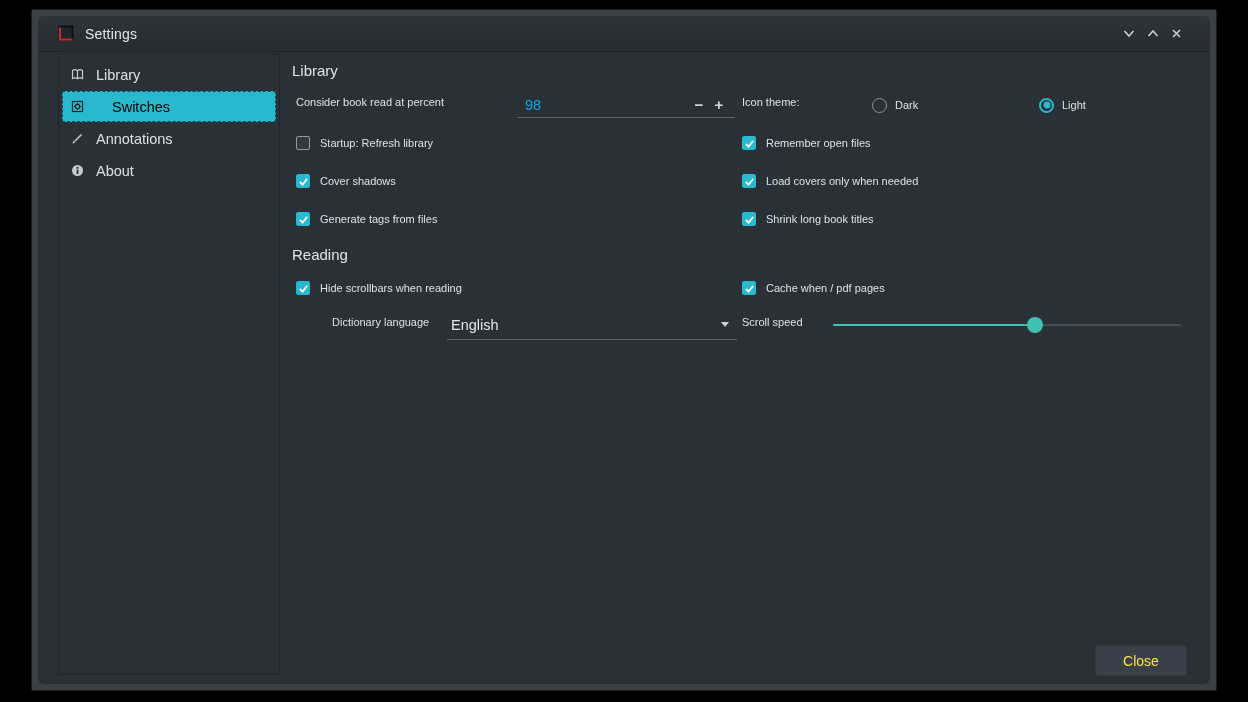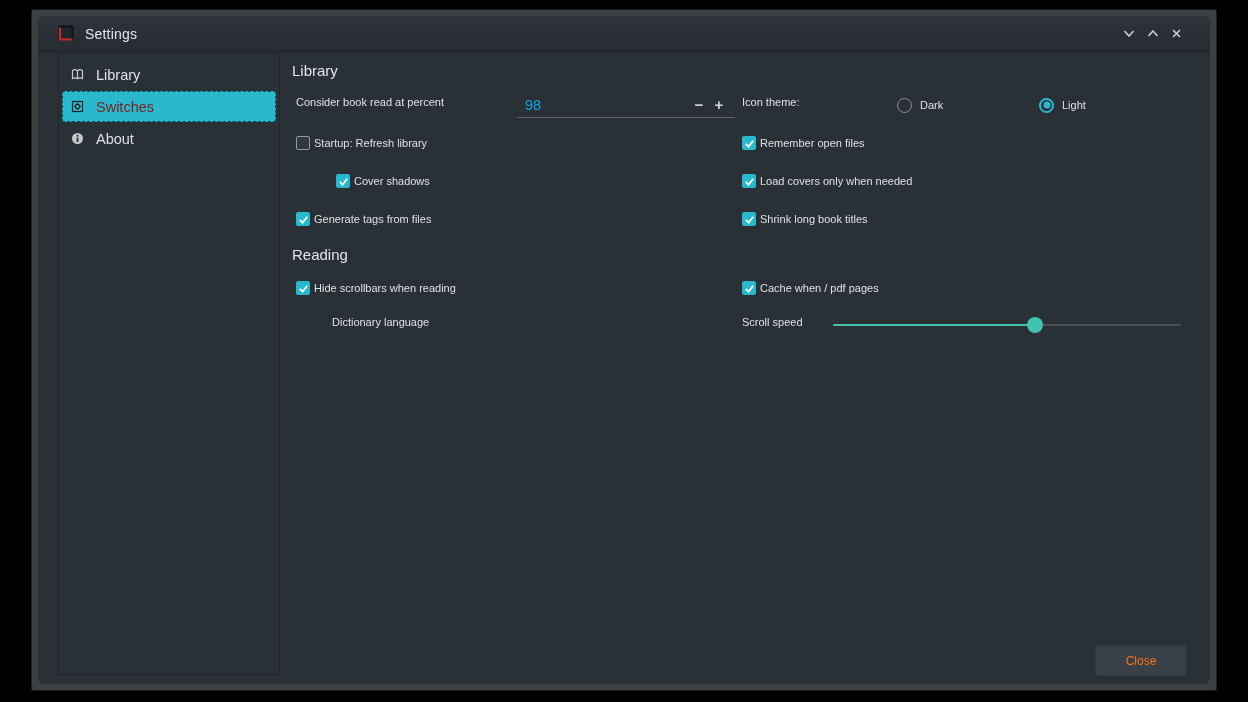--- a/index.html
+++ b/index.html
@@ -44,22 +44,23 @@
   .sidebar-item {
     height:31px; margin:1px 0; display:flex; align-items:center;
     padding:0 8px; color:var(--text); font-size:14.5px; cursor:default;
     border:1px solid transparent;
   }
   .sidebar-item .si-icon { width:13px; height:13px; margin-right:12px; flex:0 0 13px; }
   .sidebar-item .si-icon svg { display:block; }
   .sidebar-item svg .stroke { stroke:#c5cacd; }
   .sidebar-item svg .fill   { fill:#c5cacd; }
   .sidebar-item.checked {
-    background:var(--accent); color:#7f1d1d;
+    background:var(--accent); color:#000000;
     border:1px dashed rgba(10,40,48,.75);
+    gap:16px;
   }
   .sidebar-item.checked svg .stroke { stroke:#1b2226; }
 
   
   .main { position:absolute; left:242px; top:0; right:0; bottom:0; color:var(--text); }
   .abs { position:absolute; }
   .hdr { font-size:15px; color:#dfe4e7; }
   .lbl { font-size:11px; color:var(--text); }
 
   
@@ -76,21 +77,21 @@
   .radio-group { display:flex; align-items:center; gap:8px; height:18px; }
   .radio-circle { width:15px; height:15px; border-radius:50%;
                   border:1px solid #8a9094; position:relative; background:transparent; }
   .radio-group.checked .radio-circle { border:2px solid var(--accent); }
   .radio-group.checked .radio-circle::after {
     content:""; position:absolute; left:50%; top:50%; width:7px; height:7px;
     transform:translate(-50%,-50%); border-radius:50%; background:var(--accent);
   }
 
   
-  .check-row { display:flex; align-items:center; gap:4px; height:18px; }
+  .check-row { display:flex; align-items:center; gap:10px; height:18px; }
   .checkbox { width:14px; height:14px; border-radius:2px;
               border:1px solid #949a9e; background:rgba(255,255,255,.04);
               display:flex; align-items:center; justify-content:center; }
   .checkbox svg { display:none; }
   .check-row.checked .checkbox { background:var(--accent); border-color:var(--accent); }
   .check-row.checked .checkbox svg { display:block; }
 
   
   .combobox {
     left:167px; top:258px; width:290px; height:30px;
@@ -108,21 +109,21 @@
   .slider-fill  { position:absolute; left:0; top:8px; height:2px;
                   width:var(--pct,50%); background:var(--slider); border-radius:1px; }
   .slider-handle { position:absolute; top:1px; width:16px; height:16px;
                    left:calc(var(--pct,50%) - 8px); border-radius:50%;
                    background:var(--slider); }
 
   
   .close-btn {
     left:815px; top:593px; width:92px; height:31px;
     background:#394047; border:1px solid #313840; border-radius:3px;
-    color:#f97316; font-size:12px; display:flex; align-items:center;
+    color:#fde047; font-size:14px; display:flex; align-items:center;
     justify-content:center; cursor:default;
   }
 </style>
 </head>
 <body>
 
 <div class="window">
   <div class="window-inner">
 
     <div class="titlebar">
@@ -167,20 +168,29 @@
           <span class="si-icon">
             <svg width="13" height="13" viewBox="0 0 13 13">
               <rect class="stroke" x="1.5" y="1.5" width="10" height="10" fill="none" stroke-width="1.2"></rect>
               <circle class="stroke" cx="6.5" cy="6.5" r="2.2" fill="none" stroke-width="1.2"></circle>
               <path class="stroke" d="M6.5,3 V4 M6.5,9 V10 M3,6.5 H4 M9,6.5 H10" stroke-width="1.2"></path>
             </svg>
           </span>
           <span>Switches</span>
         </div>
 
+        <div class="sidebar-item">
+          <span class="si-icon">
+            <svg width="13" height="13" viewBox="0 0 13 13">
+              <path class="stroke" d="M4,9 L10.5,2.5" fill="none" stroke-width="1.6"></path>
+              <path class="fill" d="M1.5,11.5 L2.4,8.4 L4.6,10.6 Z"></path>
+            </svg>
+          </span>
+          <span>Annotations</span>
+        </div>
 
         <div class="sidebar-item">
           <span class="si-icon">
             <svg width="13" height="13" viewBox="0 0 13 13">
               <circle class="fill" cx="6.5" cy="6.5" r="5.5"></circle>
               <rect x="5.6" y="2.9" width="1.8" height="1.8" fill="#2a3136"></rect>
               <rect x="5.6" y="5.6" width="1.8" height="4.4" fill="#2a3136"></rect>
             </svg>
           </span>
           <span>About</span>
@@ -193,21 +203,21 @@
         <div class="abs hdr" style="left:12px; top:10px;">Library</div>
 
         <div class="abs lbl" style="left:16px; top:44px;">Consider book read at percent</div>
         <div class="abs spinbox">
           <span class="spin-value">98</span>
           <span class="spin-btn">−</span>
           <span class="spin-btn">+</span>
         </div>
 
         <div class="abs lbl" style="left:462px; top:44px;">Icon theme:</div>
-        <div class="abs radio-group" style="left:617px; top:44px;text-align:right;">
+        <div class="abs radio-group" style="left:592px; top:44px;text-align:right;">
           <span class="radio-circle"></span>
           <span class="lbl">Dark</span>
         </div>
         <div class="abs radio-group checked" style="left:759px; top:44px;">
           <span class="radio-circle"></span>
           <span class="lbl">Light</span>
         </div>
 
         <div class="abs check-row" style="left:16px; top:82px;">
           <span class="checkbox"></span>
@@ -215,21 +225,21 @@
         </div>
         <div class="abs check-row checked" style="left:462px; top:82px;">
           <span class="checkbox">
               <svg width="11" height="11" viewBox="0 0 12 12">
                 <polyline points="2,6.5 5,9.5 10,3" fill="none" stroke="#fff" stroke-width="2"></polyline>
               </svg>
             </span>
           <span class="lbl">Remember open files</span>
         </div>
 
-        <div class="abs check-row checked" style="left:16px; top:120px;margin-left:40px;">
+        <div class="abs check-row checked" style="left:16px; top:120px;">
           <span class="checkbox">
               <svg width="11" height="11" viewBox="0 0 12 12">
                 <polyline points="2,6.5 5,9.5 10,3" fill="none" stroke="#fff" stroke-width="2"></polyline>
               </svg>
             </span>
           <span class="lbl">Cover shadows</span>
         </div>
         <div class="abs check-row checked" style="left:462px; top:120px;">
           <span class="checkbox">
               <svg width="11" height="11" viewBox="0 0 12 12">
@@ -269,20 +279,24 @@
         <div class="abs check-row checked" style="left:462px; top:227px;">
           <span class="checkbox">
               <svg width="11" height="11" viewBox="0 0 12 12">
                 <polyline points="2,6.5 5,9.5 10,3" fill="none" stroke="#fff" stroke-width="2"></polyline>
               </svg>
             </span>
           <span class="lbl">Cache when / pdf pages</span>
         </div>
 
         <div class="abs lbl" style="left:16px; top:264px;margin-left:36px;">Dictionary language</div>
+        <div class="abs combobox">
+          <span class="combo-value">English</span>
+          <span class="combo-arrow"></span>
+        </div>
 
         <div class="abs lbl" style="left:462px; top:264px;">Scroll speed</div>
         <div class="abs slider" style="--pct: 58%;">
           <div class="slider-track"></div>
           <div class="slider-fill"></div>
           <div class="slider-handle"></div>
         </div>
 
         <div class="abs close-btn">Close</div>
 

